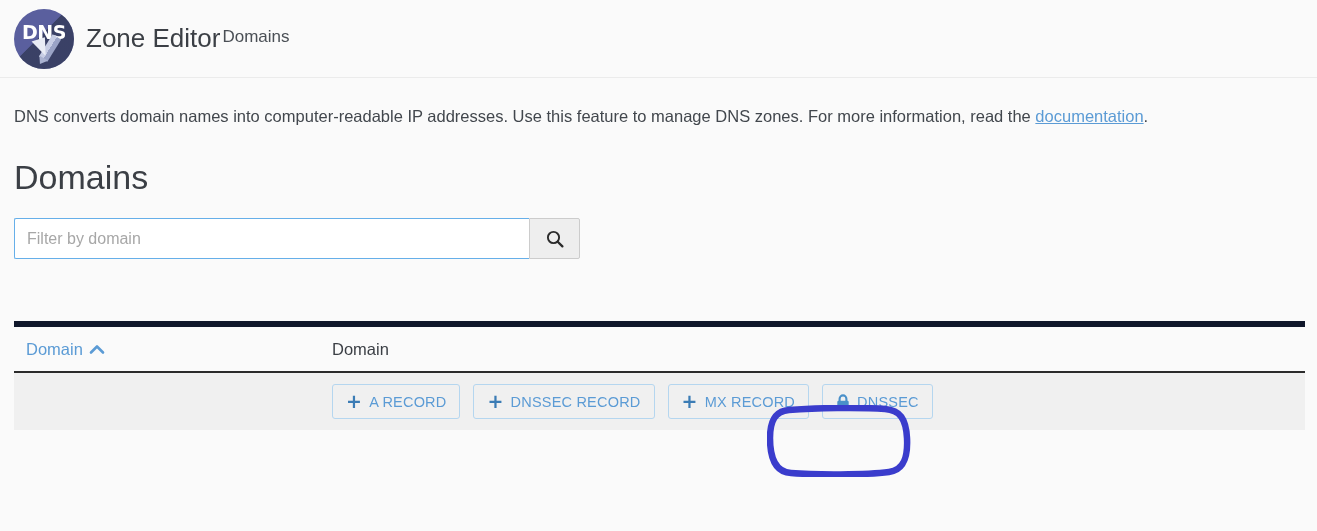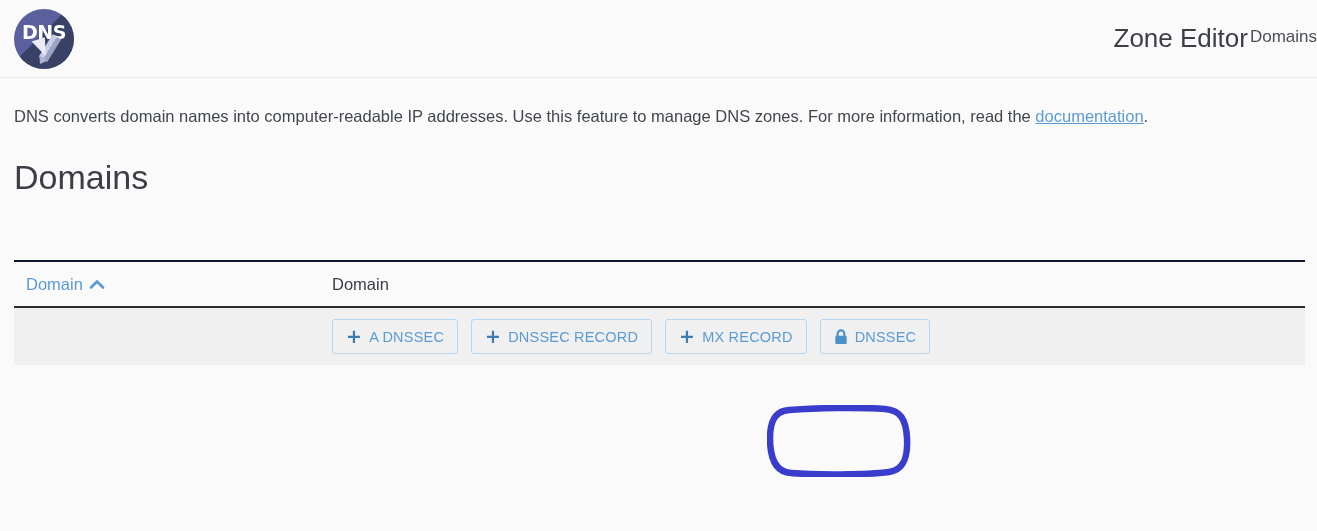--- a/index.html
+++ b/index.html
@@ -18,21 +18,20 @@
   }
 
   
   .app-header {
     height: 78px;
     display: flex;
     align-items: center;
     padding-left: 14px;
     border-bottom: 1px solid #ebebeb;
     background: #fafafa;
-    justify-content: space-between;
   }
   .app-logo {
     width: 60px;
     height: 60px;
     border-radius: 50%;
     background: #5a5f9e;
     position: relative;
     overflow: hidden;
     flex: 0 0 auto;
     margin-right: 12px;
@@ -157,21 +156,21 @@
     align-items: center;
     justify-content: center;
     cursor: pointer;
     padding: 0;
   }
   .filter-btn svg { display: block; }
 
   
   .table-wrap {
     margin-top: 62px;
-    border-top: 2px solid #0f172a;
+    border-top: 6px solid #0f172a;
     width: 1291px;
   }
   .table-head {
     display: flex;
     align-items: center;
     height: 46px;
     border-bottom: 2px solid #2b2b2b;
     background: #fafafa;
   }
   .th-domain {
@@ -260,41 +259,52 @@
 </div>
 
 <div class="content">
 
   <p class="description">
     <span>DNS converts domain names into computer-readable IP addresses. Use this feature to manage DNS zones. For more information, read the </span><a class="doc-link" href="#">documentation</a><span>.</span>
   </p>
 
   <h2 class="section-title">Domains</h2>
 
+  <div class="filter-group">
+    <input class="filter-input" type="text" placeholder="Filter by domain" style="">
+    <button class="filter-btn">
+      <span>
+        <svg width="20" height="20" viewBox="0 0 20 20" aria-hidden="true">
+          <circle cx="8.5" cy="8.5" r="5.6" fill="none" stroke="#2b2b2b" stroke-width="1.9"></circle>
+          <line x1="12.7" y1="12.7" x2="17.4" y2="17.4" stroke="#2b2b2b" stroke-width="2.3" stroke-linecap="round"></line>
+        </svg>
+      </span>
+    </button>
+  </div>
 
   <div class="table-wrap">
     <div class="table-head">
       <div class="th-domain">
         <span>Domain</span>
         <span class="sort-caret">
           <svg width="16" height="11" viewBox="0 0 16 11" aria-hidden="true">
             <polyline points="2,8.5 8,2.5 14,8.5" fill="none" stroke="#5b9bd5" stroke-width="2.6" stroke-linecap="round" stroke-linejoin="round"></polyline>
           </svg>
         </span>
       </div>
       <div class="th-actions">Domain</div>
     </div>
 
     <div class="table-row">
       <div class="cell-domain"></div>
       <div class="cell-actions">
 
         <button class="act-btn">
           <span class="glyph plus-glyph">+</span>
-          <span>A DNSSEC</span>
+          <span>A RECORD</span>
         </button>
 
         <button class="act-btn">
           <span class="glyph plus-glyph">+</span>
           <span>DNSSEC RECORD</span>
         </button>
 
         <button class="act-btn">
           <span class="glyph plus-glyph">+</span>
           <span>MX RECORD</span>

